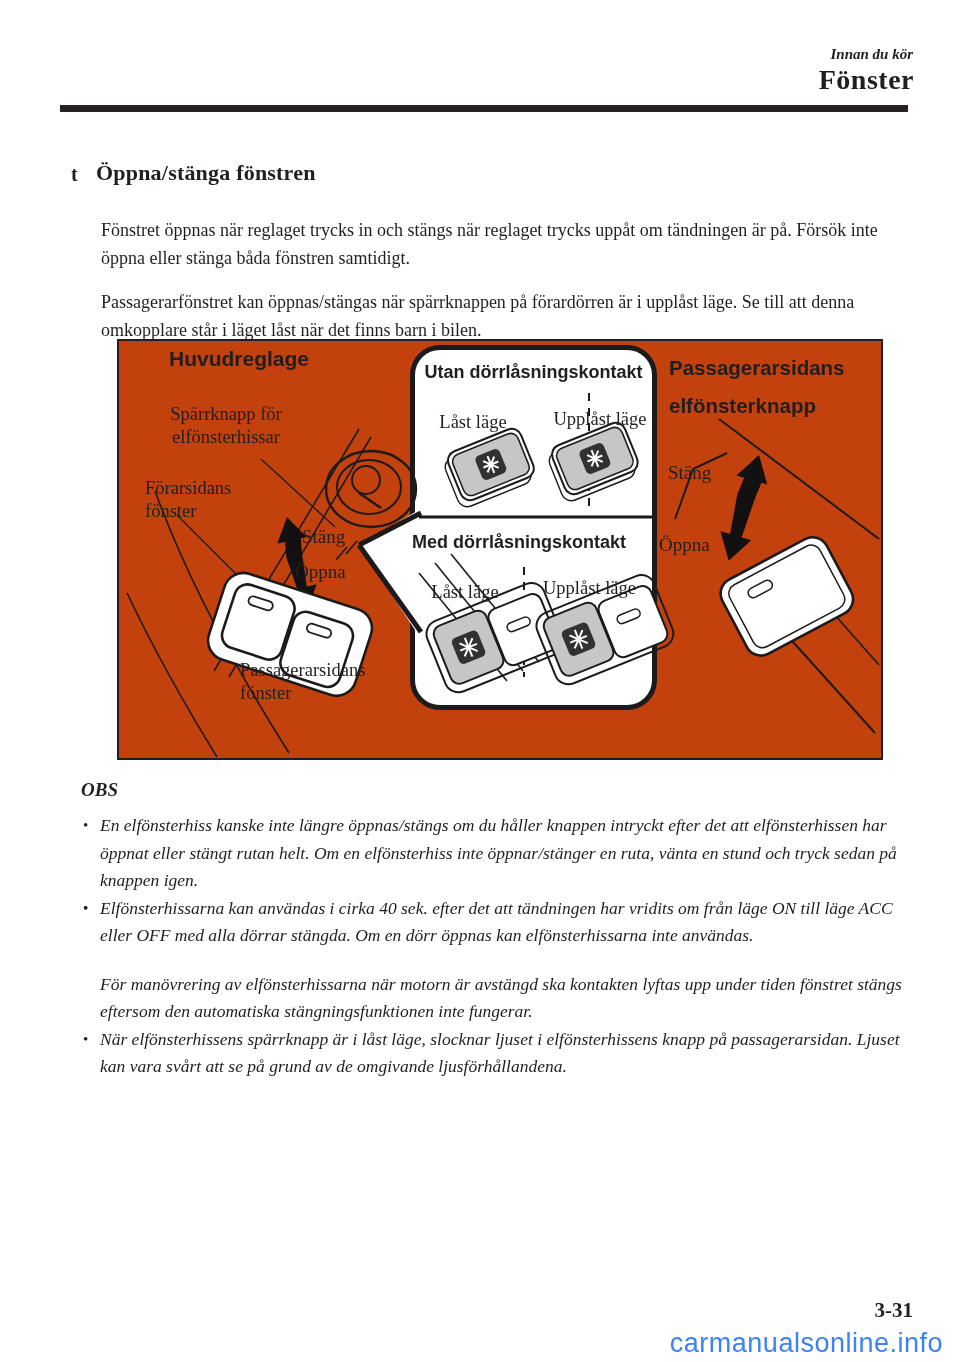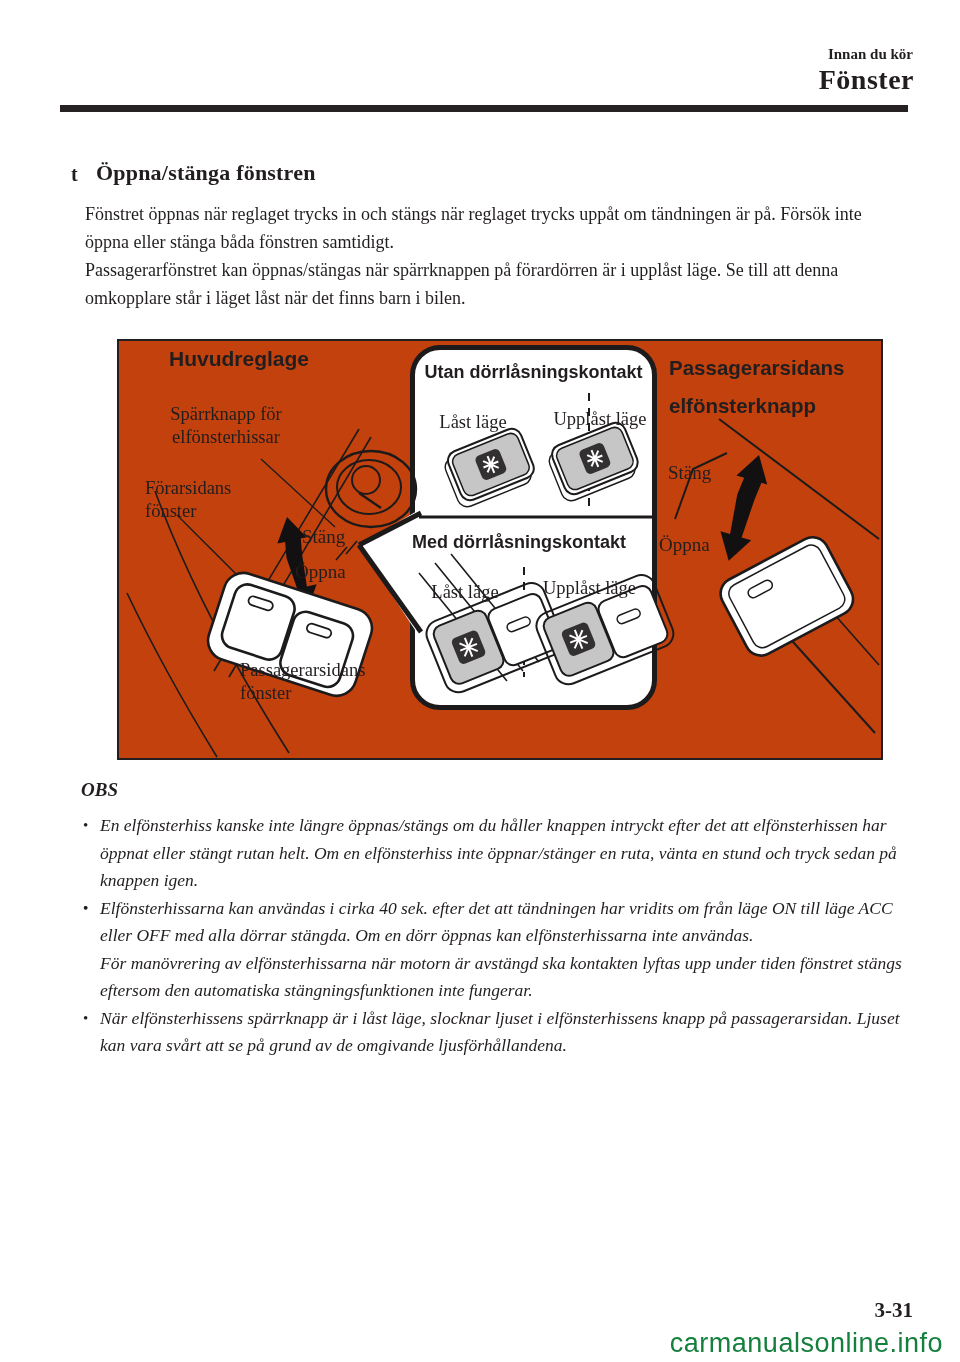--- a/index.html
+++ b/index.html
@@ -1,53 +1,53 @@
 <!DOCTYPE html>
 <html><head>
 <meta charset="utf-8">
 <style>
   html,body{margin:0;padding:0;}
   body{width:960px;height:1362px;position:relative;background:#ffffff;
        font-family:"Liberation Serif",serif;color:#221e1f;overflow:hidden;}
   .abs{position:absolute;}
 
   
-  .chapter{top:46px;right:47px;font-size:15px;font-weight:bold;text-align:left;}
+  .chapter{top:46px;right:47px;font-size:15px;font-weight:bold;text-align:left;font-style:italic;}
   .page-title{top:64px;right:46px;font-size:28px;font-weight:bold;text-align:right;letter-spacing:.5px;}
   .rule{top:105px;left:60px;width:848px;height:7px;background:#262223;}
 
   
   .sec-marker{top:163px;left:71px;font-size:20px;font-weight:bold;}
   .sec-title{top:160px;left:96px;font-size:22px;font-weight:bold;letter-spacing:.2px;}
 
   
   .intro{top:200px;left:85px;width:824px;font-size:18px;line-height:28px;}
-  .intro p{margin:0;}
+  .intro p{margin:16px;}
 
   
   .figure{top:339px;left:117px;width:766px;height:421px;border:2px solid #221e1f;
           box-sizing:border-box;background:#c2410c;}
   .figure .lbl{position:absolute;font-size:18.5px;line-height:23px;color:#221e1f;z-index:3;}
   .figure .sans{font-family:"Liberation Sans",sans-serif;font-weight:bold;}
   .panel{position:absolute;left:291px;top:4px;width:247px;height:365px;box-sizing:border-box;
          border:5px solid #1d1a1b;border-radius:30px;background:#fff;z-index:1;}
   .fig-svg{position:absolute;left:0;top:0;width:762px;height:417px;z-index:2;pointer-events:none;}
 
   
   .obs-head{top:779px;left:81px;font-size:19px;font-weight:bold;font-style:italic;}
   .obs-list{top:812px;left:83px;width:824px;list-style:none;margin:0;padding:0;
             font-style:italic;font-size:17.5px;line-height:27.5px;}
   .obs-list li{position:relative;padding-left:17px;margin:0;}
   .obs-list .dot{position:absolute;left:0;top:0;font-size:15px;font-style:normal;}
-  .cont{display:block;}
+  .cont{display:block;margin-top:21px;}
 
   
   .page-num{top:1298px;right:47px;font-size:21px;font-weight:bold;}
   .watermark{top:1328px;right:17px;font-family:"Liberation Sans",sans-serif;
-             font-size:27px;color:#15803d;letter-spacing:.5px;}
+             font-size:27px;color:#3b82f6;letter-spacing:.5px;}
 </style>
 </head>
 <body>
 
 <div class="abs chapter">Innan du kör</div>
 <div class="abs page-title">Fönster</div>
 <div class="abs rule"></div>
 
 <div class="abs sec-marker">t</div>
 <div class="abs sec-title">Öppna/stänga fönstren</div>

